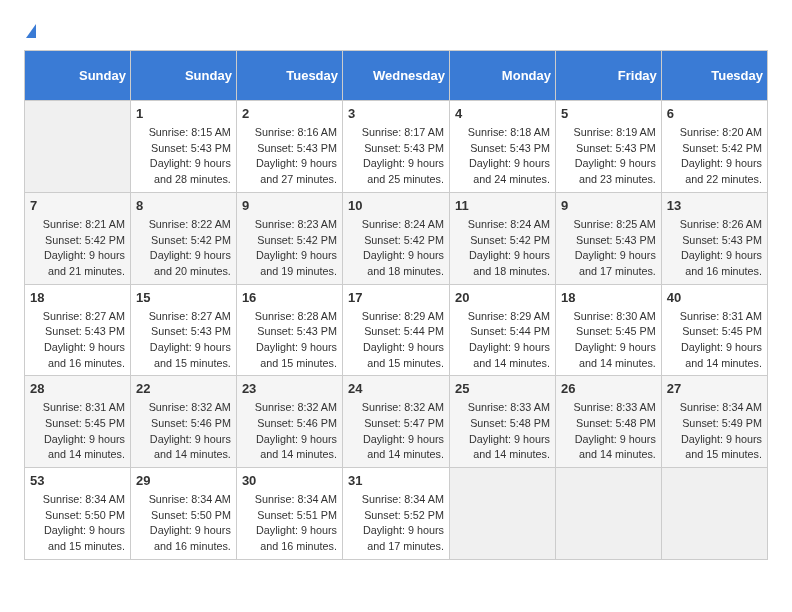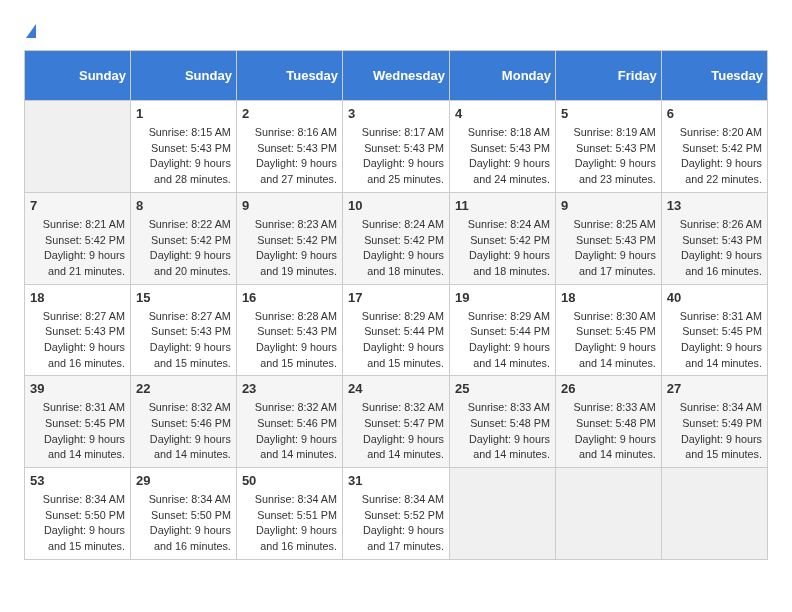--- a/index.html
+++ b/index.html
@@ -197,35 +197,35 @@
         </td>
         <td>
           <span class="day-num">16</span>
           <div class="day-info">Sunrise: 8:28 AM<br>Sunset: 5:43 PM<br>Daylight: 9 hours and 15 minutes.</div>
         </td>
         <td>
           <span class="day-num">17</span>
           <div class="day-info">Sunrise: 8:29 AM<br>Sunset: 5:44 PM<br>Daylight: 9 hours and 15 minutes.</div>
         </td>
         <td>
-          <span class="day-num">19</span>
+          <span class="day-num">20</span>
           <div class="day-info">Sunrise: 8:29 AM<br>Sunset: 5:44 PM<br>Daylight: 9 hours and 14 minutes.</div>
         </td>
         <td>
           <span class="day-num">18</span>
           <div class="day-info">Sunrise: 8:30 AM<br>Sunset: 5:45 PM<br>Daylight: 9 hours and 14 minutes.</div>
         </td>
         <td>
           <span class="day-num">40</span>
           <div class="day-info">Sunrise: 8:31 AM<br>Sunset: 5:45 PM<br>Daylight: 9 hours and 14 minutes.</div>
         </td>
       </tr>
       <tr>
         <td>
-          <span class="day-num">39</span>
+          <span class="day-num">28</span>
           <div class="day-info">Sunrise: 8:31 AM<br>Sunset: 5:45 PM<br>Daylight: 9 hours and 14 minutes.</div>
         </td>
         <td>
           <span class="day-num">22</span>
           <div class="day-info">Sunrise: 8:32 AM<br>Sunset: 5:46 PM<br>Daylight: 9 hours and 14 minutes.</div>
         </td>
         <td>
           <span class="day-num">23</span>
           <div class="day-info">Sunrise: 8:32 AM<br>Sunset: 5:46 PM<br>Daylight: 9 hours and 14 minutes.</div>
         </td>
@@ -249,21 +249,21 @@
       <tr>
         <td>
           <span class="day-num">53</span>
           <div class="day-info">Sunrise: 8:34 AM<br>Sunset: 5:50 PM<br>Daylight: 9 hours and 15 minutes.</div>
         </td>
         <td>
           <span class="day-num">29</span>
           <div class="day-info">Sunrise: 8:34 AM<br>Sunset: 5:50 PM<br>Daylight: 9 hours and 16 minutes.</div>
         </td>
         <td>
-          <span class="day-num">50</span>
+          <span class="day-num">30</span>
           <div class="day-info">Sunrise: 8:34 AM<br>Sunset: 5:51 PM<br>Daylight: 9 hours and 16 minutes.</div>
         </td>
         <td>
           <span class="day-num">31</span>
           <div class="day-info">Sunrise: 8:34 AM<br>Sunset: 5:52 PM<br>Daylight: 9 hours and 17 minutes.</div>
         </td>
         <td class="empty"></td>
         <td class="empty"></td>
         <td class="empty"></td>
       </tr>

